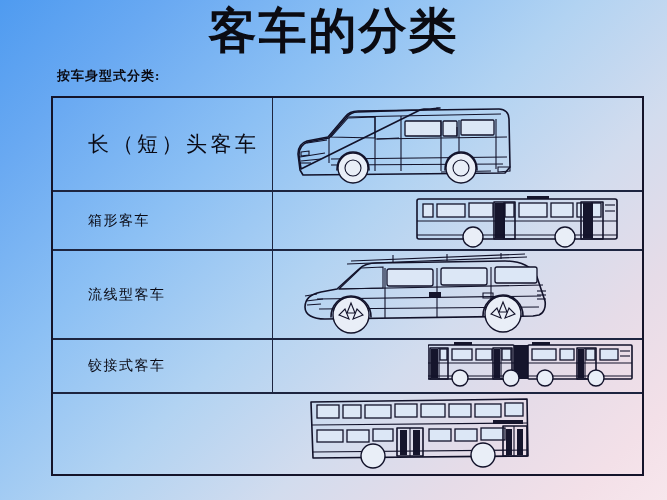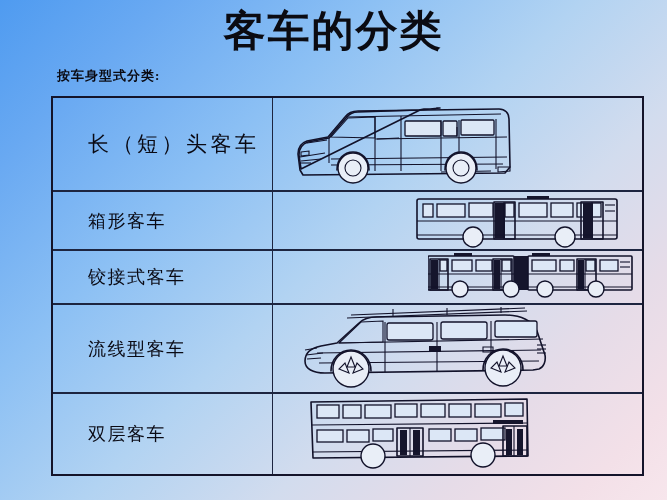--- a/index.html
+++ b/index.html
@@ -23,21 +23,21 @@
     position:absolute; inset:0;
   }
 
   
   #title {
     position:absolute;
     left:0; right:0; top:8px;
     text-align:center;
     font-family:"Liberation Serif", serif;
     font-weight:bold;
-    font-size:42px;
+    font-size:48px;
     line-height:46px;
     color:#0b0b12;
     letter-spacing:2px;
   }
 
   
   #subtitle {
     position:absolute;
     left:57px; top:65px;
     font-family:"Liberation Serif", serif;
@@ -70,21 +70,21 @@
 
   .cell-label {
     position:absolute;
     left:0; top:0;
     width:220px; height:100%;
     border-right:1px solid #1d2540;
     display:flex; align-items:center;padding-left:28px;
   }
   .label-text {
     font-family:"Liberation Serif", serif;
-    font-size:18px;
+    font-size:14px;
     color:#0a0a14;
     padding-left:7px;
     letter-spacing:1.5px;
     white-space:nowrap;
   }
   .label-text.wide { letter-spacing:3.5px; font-size:21px; }
 
   .cell-pic {
     position:absolute;
     left:220px; top:0; right:0; height:100%;
@@ -210,20 +210,83 @@
           <path class="ink-t" d="M194,20 L204,20"></path>
 
           <path class="ink-t" d="M6,44 L206,44"></path>
 
           <circle class="wht" cx="62" cy="46" r="10"></circle>
           <circle class="wht" cx="154" cy="46" r="10"></circle>
         </svg>
       </div>
     </div>
 
+    <div class="row r3 thick">
+      <div class="cell-label">
+        <span class="label-text">流线型客车</span>
+      </div>
+      <div class="cell-pic">
+        <svg width="280" height="89" viewBox="0 0 280 89" style="left:24px;top:-2px;">
+
+          <path class="ink-t" d="M50,15 L230,8"></path>
+          <path class="ink-t" d="M54,12 L228,5"></path>
+          <path class="ink-t" d="M96,6 L96,14"></path>
+          <path class="ink-t" d="M150,5 L150,12"></path>
+          <path class="ink-t" d="M204,4 L204,10"></path>
+
+          <path class="ink" d="M8,58 C8,50 14,45 24,43
+            L40,40 L62,20 C66,16 72,14 80,14
+            L208,12 C224,12 236,18 240,28 L248,52
+            C249,58 247,64 242,66 L236,67
+            L28,70 C16,70 8,66 8,58 Z"></path>
+
+          <path class="ink-t" d="M42,40 L64,19 L86,18 L86,39 Z"></path>
+
+          <path class="ink-t" d="M42,40 L246,36"></path>
+
+          <rect class="glass" x="90" y="20" width="46" height="17" rx="2"></rect>
+
+          <rect class="glass" x="144" y="19" width="46" height="17" rx="2"></rect>
+
+          <rect class="glass" x="198" y="18" width="42" height="16" rx="2"></rect>
+
+          <path class="ink-t" d="M88,19 L88,69"></path>
+          <path class="ink-t" d="M140,19 L140,69"></path>
+          <path class="ink-t" d="M194,18 L194,68"></path>
+
+          <path class="ink-f" d="M132,43 L144,43 L144,49 L132,49 Z"></path>
+          <path class="ink-t" d="M186,44 L196,44 L196,49 L186,49 Z"></path>
+
+          <path class="ink-t" d="M20,50 L244,47"></path>
+          <path class="ink-t" d="M22,60 L242,58"></path>
+
+          <path class="ink-t" d="M9,52 L26,50"></path>
+          <path class="ink-t" d="M10,56 L24,55"></path>
+          <path class="ink-t" d="M8,47 L20,45"></path>
+
+          <path class="ink-t" d="M240,42 L249,42"></path>
+          <path class="ink-t" d="M240,46 L249,46"></path>
+          <path class="ink-t" d="M240,50 L249,50"></path>
+
+          <circle class="wht" cx="54" cy="66" r="18"></circle>
+          <circle class="wht" cx="206" cy="65" r="18"></circle>
+
+          <path class="ink-t" d="M54,54 L58,64 L50,64 Z"></path>
+          <path class="ink-t" d="M42,66 L52,70 L48,60 Z"></path>
+          <path class="ink-t" d="M66,66 L56,70 L60,60 Z"></path>
+          <path class="ink-t" d="M206,53 L210,63 L202,63 Z"></path>
+          <path class="ink-t" d="M194,65 L204,69 L200,59 Z"></path>
+          <path class="ink-t" d="M218,65 L208,69 L212,59 Z"></path>
+
+          <path class="ink" d="M34,68 C34,56 43,47 54,47 C65,47 74,56 74,68"></path>
+          <path class="ink" d="M186,67 C186,55 195,46 206,46 C217,46 226,55 226,67"></path>
+        </svg>
+      </div>
+    </div>
+
     <div class="row r4 thick">
       <div class="cell-label">
         <span class="label-text">铰接式客车</span>
       </div>
       <div class="cell-pic">
         <svg width="205" height="54" viewBox="0 0 205 54" style="left:155px;top:-1px;">
 
           <path class="ink-f" d="M26,3 L44,3 L44,6 L26,6 Z"></path>
           <path class="ink-f" d="M104,3 L122,3 L122,6 L104,6 Z"></path>
 
@@ -261,87 +324,21 @@
           <path class="ink-t" d="M100,37 L204,37"></path>
 
           <circle class="wht" cx="32" cy="39" r="8"></circle>
           <circle class="wht" cx="83" cy="39" r="8"></circle>
           <circle class="wht" cx="117" cy="39" r="8"></circle>
           <circle class="wht" cx="168" cy="39" r="8"></circle>
         </svg>
       </div>
     </div>
 
-    <div class="row r3 thick">
-      <div class="cell-label">
-        <span class="label-text">流线型客车</span>
-      </div>
-      <div class="cell-pic">
-        <svg width="280" height="89" viewBox="0 0 280 89" style="left:24px;top:-2px;">
-
-          <path class="ink-t" d="M50,15 L230,8"></path>
-          <path class="ink-t" d="M54,12 L228,5"></path>
-          <path class="ink-t" d="M96,6 L96,14"></path>
-          <path class="ink-t" d="M150,5 L150,12"></path>
-          <path class="ink-t" d="M204,4 L204,10"></path>
-
-          <path class="ink" d="M8,58 C8,50 14,45 24,43
-            L40,40 L62,20 C66,16 72,14 80,14
-            L208,12 C224,12 236,18 240,28 L248,52
-            C249,58 247,64 242,66 L236,67
-            L28,70 C16,70 8,66 8,58 Z"></path>
-
-          <path class="ink-t" d="M42,40 L64,19 L86,18 L86,39 Z"></path>
-
-          <path class="ink-t" d="M42,40 L246,36"></path>
-
-          <rect class="glass" x="90" y="20" width="46" height="17" rx="2"></rect>
-
-          <rect class="glass" x="144" y="19" width="46" height="17" rx="2"></rect>
-
-          <rect class="glass" x="198" y="18" width="42" height="16" rx="2"></rect>
-
-          <path class="ink-t" d="M88,19 L88,69"></path>
-          <path class="ink-t" d="M140,19 L140,69"></path>
-          <path class="ink-t" d="M194,18 L194,68"></path>
-
-          <path class="ink-f" d="M132,43 L144,43 L144,49 L132,49 Z"></path>
-          <path class="ink-t" d="M186,44 L196,44 L196,49 L186,49 Z"></path>
-
-          <path class="ink-t" d="M20,50 L244,47"></path>
-          <path class="ink-t" d="M22,60 L242,58"></path>
-
-          <path class="ink-t" d="M9,52 L26,50"></path>
-          <path class="ink-t" d="M10,56 L24,55"></path>
-          <path class="ink-t" d="M8,47 L20,45"></path>
-
-          <path class="ink-t" d="M240,42 L249,42"></path>
-          <path class="ink-t" d="M240,46 L249,46"></path>
-          <path class="ink-t" d="M240,50 L249,50"></path>
-
-          <circle class="wht" cx="54" cy="66" r="18"></circle>
-          <circle class="wht" cx="206" cy="65" r="18"></circle>
-
-          <path class="ink-t" d="M54,54 L58,64 L50,64 Z"></path>
-          <path class="ink-t" d="M42,66 L52,70 L48,60 Z"></path>
-          <path class="ink-t" d="M66,66 L56,70 L60,60 Z"></path>
-          <path class="ink-t" d="M206,53 L210,63 L202,63 Z"></path>
-          <path class="ink-t" d="M194,65 L204,69 L200,59 Z"></path>
-          <path class="ink-t" d="M218,65 L208,69 L212,59 Z"></path>
-
-          <path class="ink" d="M34,68 C34,56 43,47 54,47 C65,47 74,56 74,68"></path>
-          <path class="ink" d="M186,67 C186,55 195,46 206,46 C217,46 226,55 226,67"></path>
-        </svg>
-      </div>
-    </div>
-
     <div class="row r5">
-      <div class="cell-label">
-        <span class="label-text">双层客车</span>
-      </div>
       <div class="cell-pic">
         <svg width="240" height="80" viewBox="0 0 240 80" style="left:34px;top:0px;">
 
           <path class="ink" d="M4,8 L220,5 L221,62 L6,64 Z"></path>
 
           <path class="ink-t" d="M5,31 L220,29"></path>
 
           <rect class="glass" x="10" y="11" width="22" height="13"></rect>
           <rect class="glass" x="36" y="11" width="18" height="13"></rect>
           <rect class="glass" x="58" y="11" width="26" height="13"></rect>

